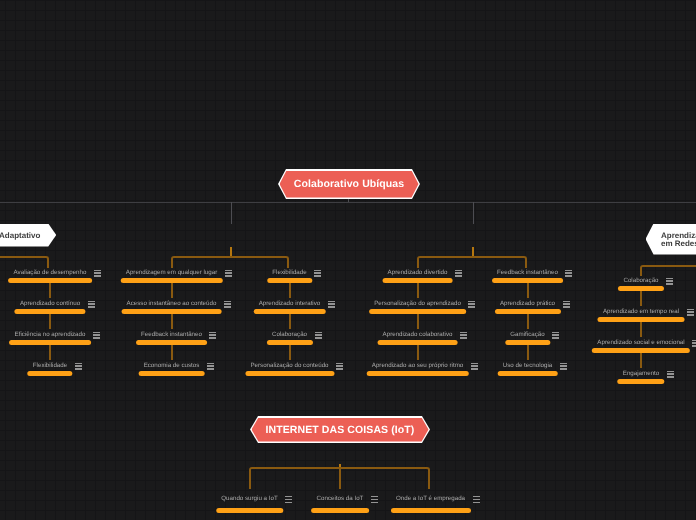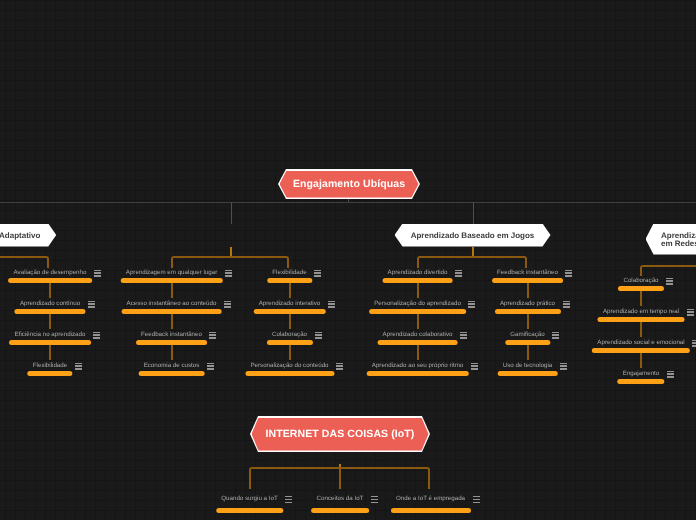--- a/index.html
+++ b/index.html
@@ -46,21 +46,21 @@
 </style>
 </head>
 <body>
 
 <div id="grid"></div>
 <div class="canvas">
 <div class="greyh" style="left:0px;top:202.0px;width:696px;"></div>
 <div class="greyv" style="left:348px;top:197px;height:5.0px;"></div>
 <div class="hexwrap root" style="left:278px;top:169px;width:142.0px;height:30.0px;">
       <div class="hexfill">
-        <span class="rootlabel">Engajamento Ubíquas</span>
+        <span class="rootlabel">Colaborativo Ubíquas</span>
       </div>
     </div>
 
 <div class="hexwrap branch" style="left:-67.25px;top:223.5px;width:123.5px;height:23.0px;">
       <span class="brlabel">Aprendizado Adaptativo</span>
     </div>
 
 <div class="elbow" style="left:-62.0px;top:256.0px;width:111.0px;height:11.5px;"></div>
 <div class="leaf" style="left:50.0px;top:266.5px;">
       <span class="ltxt">Avaliação de desempenho</span>
@@ -176,23 +176,20 @@
     <div class="leaf" style="left:289.5px;top:359.5px;">
       <span class="ltxt">Personalização do conteúdo</span>
       <span class="bar" style="top: 11.5px; width: 89.0938px;"></span>
       <span class="ham" style="left: 46.5469px;">
         <i></i>
         <i></i>
         <i></i>
       </span>
     </div>
 <div class="greyv" style="left:472.5px;top:202.0px;height:21.5px;"></div>
-<div class="hexwrap branch" style="left:394.5px;top:223.5px;width:156.0px;height:23.0px;">
-      <span class="brlabel">Aprendizado Baseado em Jogos</span>
-    </div>
 <div class="vline bright" style="left:471.5px;top:246.5px;height:11.5px;"></div>
 <div class="elbow" style="left:416.5px;top:256.0px;width:110.0px;height:11.5px;"></div>
 <div class="leaf" style="left:417.5px;top:266.5px;">
       <span class="ltxt">Aprendizado divertido</span>
       <span class="bar" style="top: 11.5px; width: 70.8594px;"></span>
       <span class="ham" style="left: 37.4297px;">
         <i></i>
         <i></i>
         <i></i>
       </span>
@@ -305,21 +302,21 @@
     <div class="vline" style="left:640.0px;top:352.5px;height:15.0px;"></div>
     <div class="leaf" style="left:641.0px;top:367.5px;">
       <span class="ltxt">Engajamento</span>
       <span class="bar" style="top: 11.5px; width: 47.4688px;"></span>
       <span class="ham" style="left: 25.7344px;">
         <i></i>
         <i></i>
         <i></i>
       </span>
     </div>
-<div class="hexwrap root" style="left:250.0px;top:416px;width:180.0px;height:36px;">
+<div class="hexwrap root" style="left:250.0px;top:416px;width:180.0px;height:27.0px;">
       <div class="hexfill">
         <span class="rootlabel">INTERNET DAS COISAS (IoT)</span>
       </div>
     </div>
 <div class="vline bright" style="left:339.0px;top:464.0px;height:5.0px;"></div>
 <div class="elbow" style="left:248.5px;top:467.0px;width:181.0px;height:22.0px;"></div>
 <div class="vline" style="left:339.0px;top:467.0px;height:22.0px;"></div>
 <div class="leaf" style="left:249.5px;top:493.0px;">
       <span class="ltxt">Quando surgiu a IoT</span>
       <span class="bar" style="top: 15px; width: 67.4219px;"></span>

